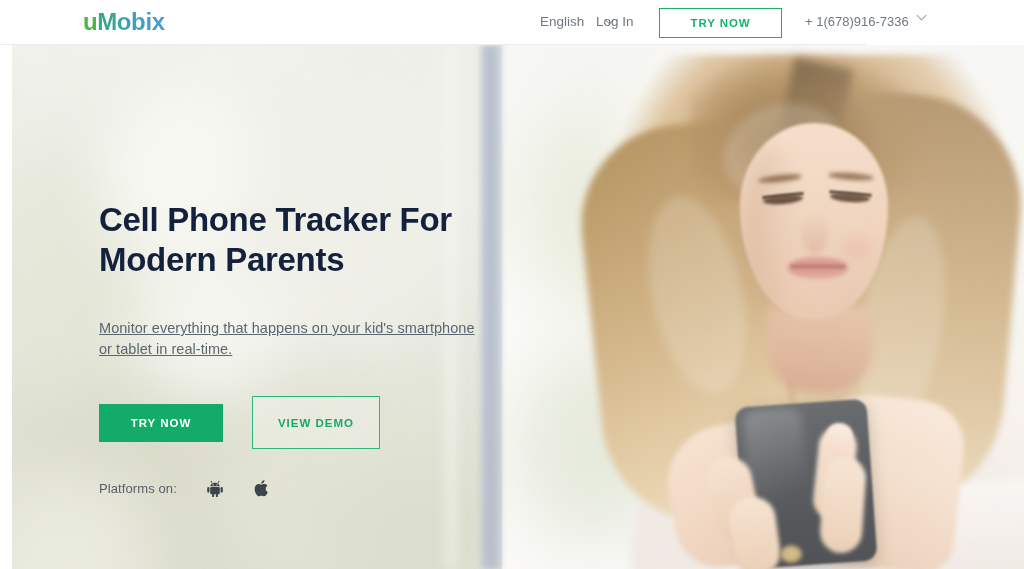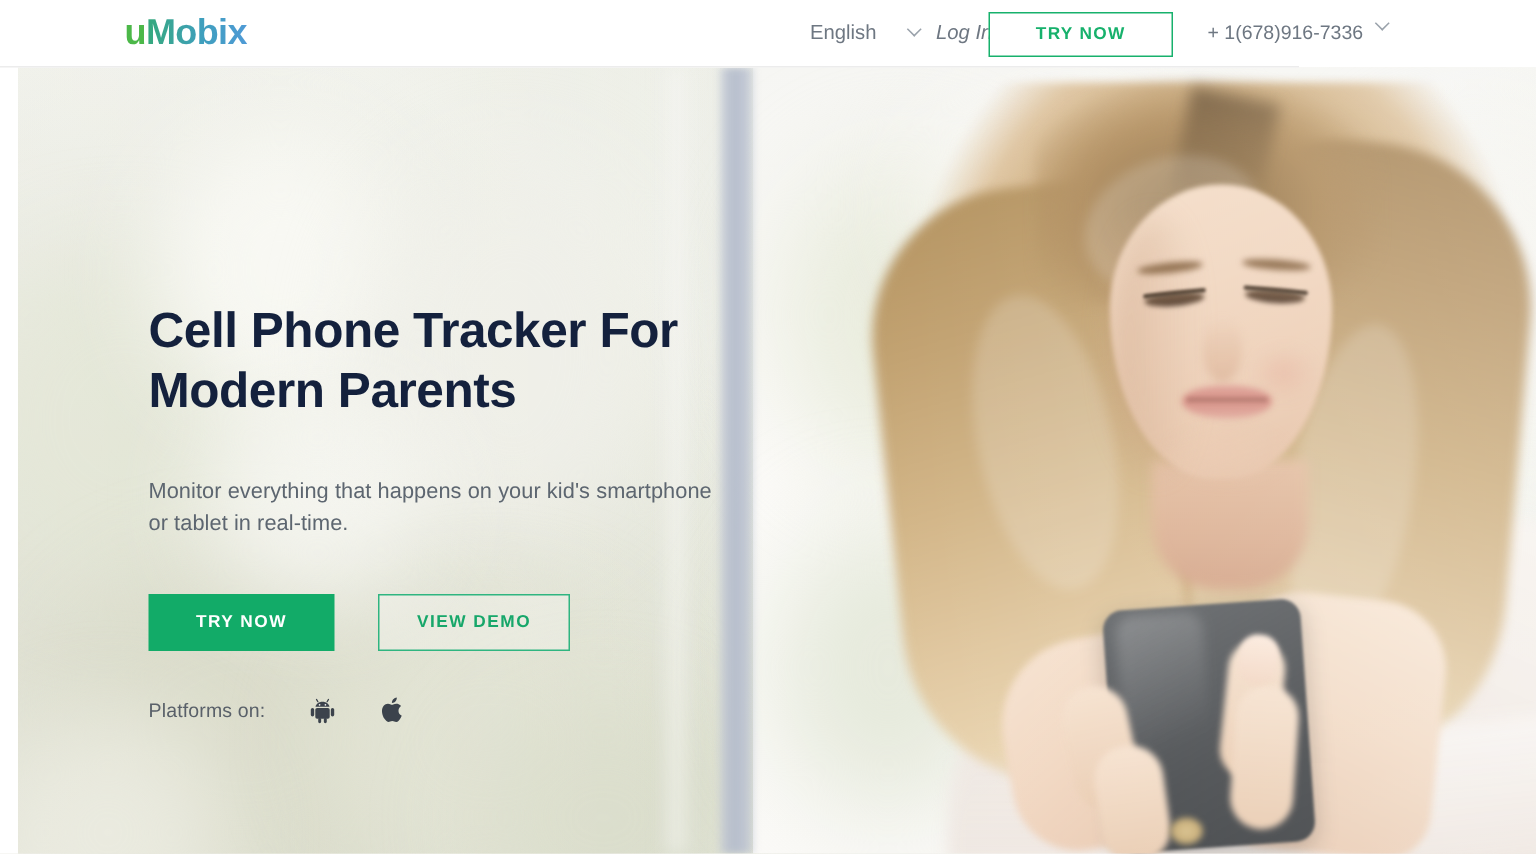--- a/index.html
+++ b/index.html
@@ -42,22 +42,22 @@
     display:inline-block; width:7px; height:7px;
     border-right:1.4px solid #9aa2ab; border-bottom:1.4px solid #9aa2ab;
     transform:translateY(-2px) rotate(45deg);
   }
   .lang{
     position:absolute; left:540px; top:14px;
     font-size:13.5px; color:#6e7782; display:flex; align-items:center; gap:22px;
     cursor:pointer; white-space:nowrap;
   }
   .login{
-    position:absolute; left:624px; top:14px;
-    font-size:13.5px; color:#6e7782; cursor:pointer; white-space:nowrap;font-style:italic;
+    position:absolute; left:596px; top:14px;
+    font-size:13.5px; color:#6e7782; cursor:pointer; white-space:nowrap;
   }
   .hdr-cta{
     position:absolute; left:659px; top:8px; width:123px; height:30px;
     border:1.6px solid #17b16c; background:#fff;
     display:flex; align-items:center; justify-content:center;
     font-size:11.5px; font-weight:700; letter-spacing:0.9px;
     color:#17b16c; cursor:pointer;
   }
   .phone{
     position:absolute; left:805px; top:14px;
@@ -280,30 +280,30 @@
   }
 
   
   .copy{ position:absolute; left:87px; top:155px; width:420px; z-index:20; }
   .h1{
     font-size:33px; font-weight:700; line-height:40px;
     color:#14213d; letter-spacing:-0.3px; white-space:pre-line;
   }
   .sub{
     margin-top:38px; font-size:14.5px; line-height:21px;
-    color:#5d6670; white-space:pre-line; letter-spacing:.05px;
+    color:#5d6670; white-space:pre-line; letter-spacing:.05px;text-decoration:underline;
   }
   .btns{ margin-top:36px; display:flex; align-items:center; gap:29px; }
   .btn-primary{
     width:124px; height:38px; background:#12ab68; color:#fff;
     display:flex; align-items:center; justify-content:center;
     font-size:11.5px; font-weight:700; letter-spacing:1px; cursor:pointer;
   }
   .btn-outline{
-    width:128px; height:38px; background:rgba(255,255,255,.25);
+    width:128px; height:53px; background:rgba(255,255,255,.25);
     border:1.6px solid #2fb580; color:#17a76a;
     display:flex; align-items:center; justify-content:center;
     font-size:11.5px; font-weight:700; letter-spacing:1px; cursor:pointer;
   }
   .avail{ margin-top:30px; display:flex; align-items:center; }
   .avail-label{ font-size:13px; color:#596069; letter-spacing:.1px; }
   .ic-android{ margin-left:29px; display:flex; }
   .ic-apple{ margin-left:29px; display:flex; }
 </style>
 </head>

